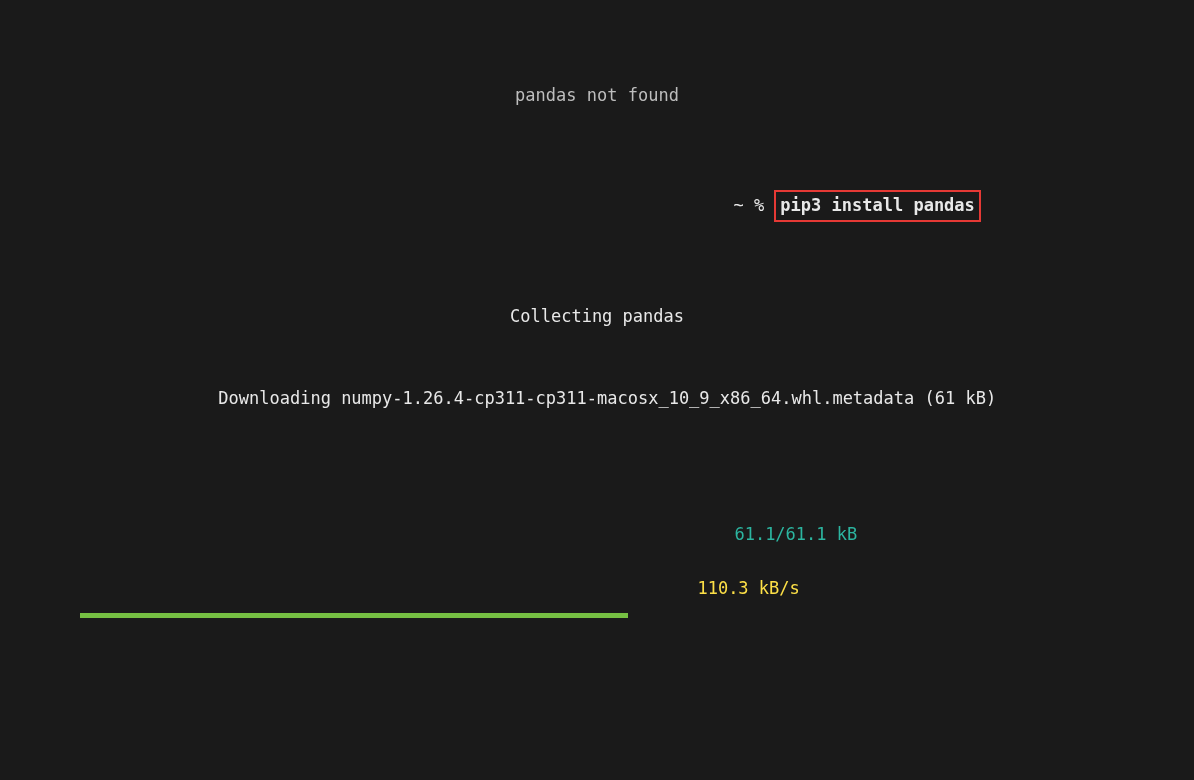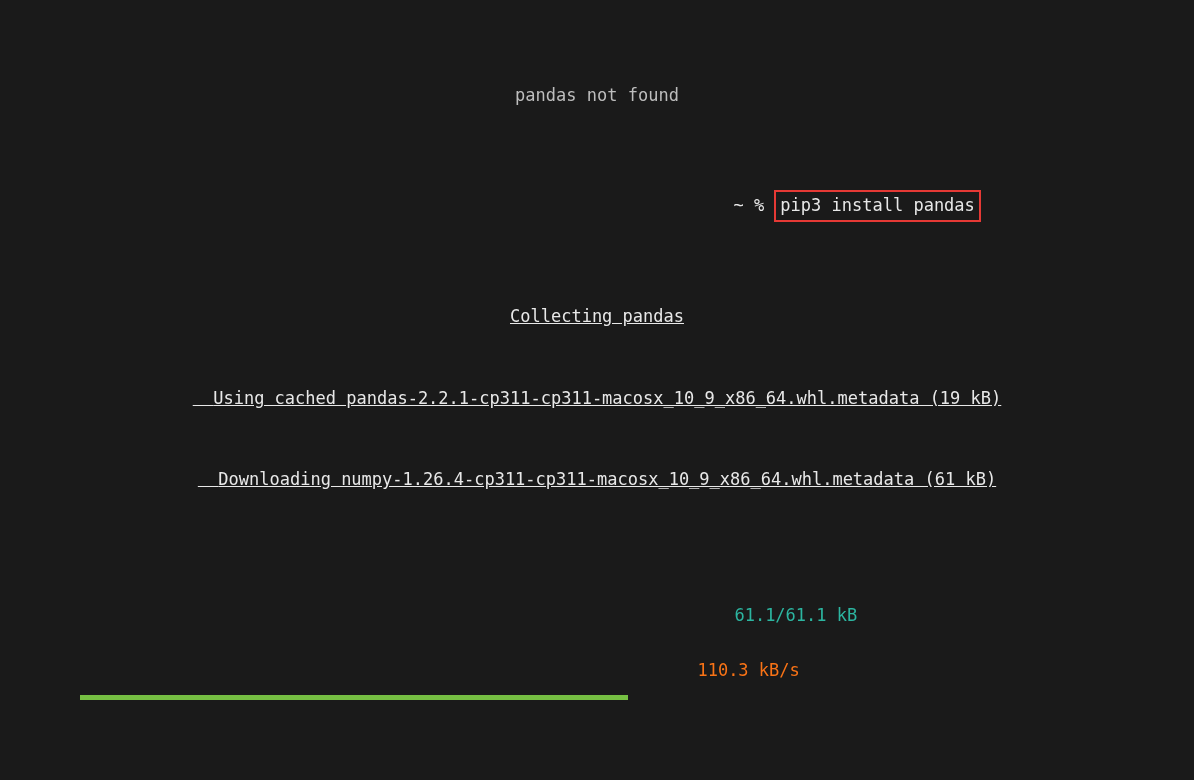--- a/index.html
+++ b/index.html
@@ -15,38 +15,38 @@
     overflow: hidden;
   }
   .terminal {
     padding: 0 12px 4px 12px;
     white-space: pre-wrap;
     word-break: break-all;
     position: relative;
   }
   .line { display: block; text-align: center; }
   .dim { color: #bdbdbd; }
-  .fg { color: #e8e8e8; text-decoration: underline; }
+  .fg { color: #e8e8e8; }
   .prompt-sep { color: #e8e8e8; }
-  .cmd { color: #e8e8e8; }
+  .cmd { color: #e8e8e8; font-weight: bold; }
   .red-box {
     border: 2px solid #e53935;
     padding: 0 4px;
     display: inline-block;
   }
   .bar-row { display: flex; align-items: center; gap: 8px; }
   .bar-indent { display:inline-block; width: 60px; }
   .bar {
     height: 5px;
     background: #76c043;
     flex: 0 0 auto;
   }
   .bar-w1 { width: 548px; }
   .teal { color: #2cb5a0; margin-left: 37px; }
-  .red  { color: #f97316; }
+  .red  { color: #fde047; }
   .white { color: #e8e8e8; }
   .stats { white-space: pre; }
   .redact {
     display:inline-block;
     background:#1a1a1a;
     color:#1a1a1a;
     width: 510px;
     height: 1.2em;
     vertical-align: text-bottom;
   }
@@ -54,21 +54,20 @@
 </head>
 <body>
 
 <div class="terminal">
 
   <span class="line dim">pandas not found</span>
 
   <span class="line"><span class="redact"></span><span class="prompt-sep"> ~ % </span><span class="red-box"><span class="cmd">pip3 install pandas</span></span></span>
 
   <span class="line fg">Collecting pandas</span>
-  <span class="line fg">  Using cached pandas-2.2.1-cp311-cp311-macosx_10_9_x86_64.whl.metadata (19 kB)</span>
   <span class="line fg">  Downloading numpy-1.26.4-cp311-cp311-macosx_10_9_x86_64.whl.metadata (61 kB)</span>
 
   <div class="bar-row">
     <span class="bar-indent"></span>
     <div class="bar bar-w1"></div>
     <span class="stats">
       <span class="teal">61.1/61.1 kB</span>
       <span> </span>
       <span class="red">110.3 kB/s</span>
       <span class="white"> </span>

